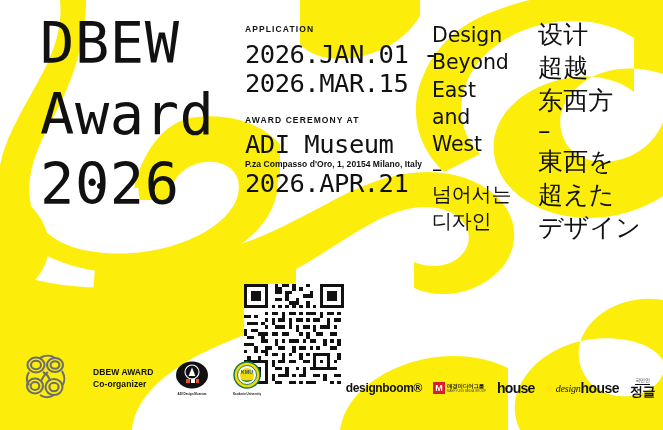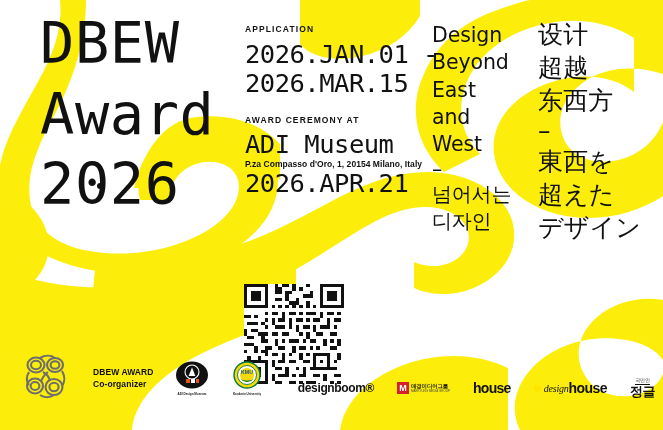--- a/index.html
+++ b/index.html
@@ -145,21 +145,21 @@
     letter-spacing:0.01em;
     white-space:nowrap;
     transform:scale(0.95);
   }
 
   
   #sponsors{
     position:absolute;right:8px;top:378px;z-index:6;
     display:flex;align-items:center;gap:11px;
   }
-  .sp{display:flex;align-items:center;margin-left:12px;}
+  .sp{display:flex;align-items:center;}
   .sp-designboom{
     font-family:"Liberation Sans",sans-serif;
     font-weight:bold;font-size:12px;color:#111;
     letter-spacing:-0.03em;
   }
   .m-mark{
     width:12px;height:12px;background:#d4202a;color:#fff;
     font-family:"Liberation Sans",sans-serif;
     font-weight:bold;font-size:9px;
     display:flex;align-items:center;justify-content:center;

